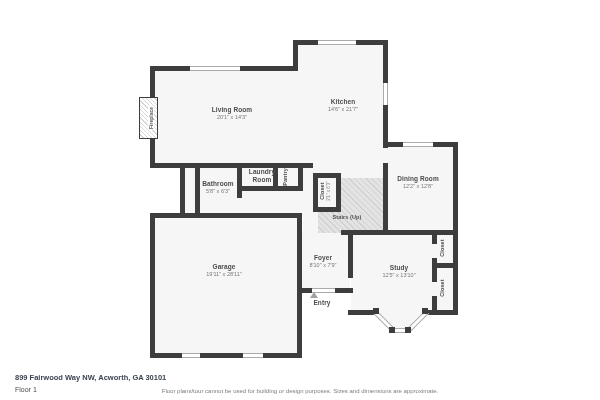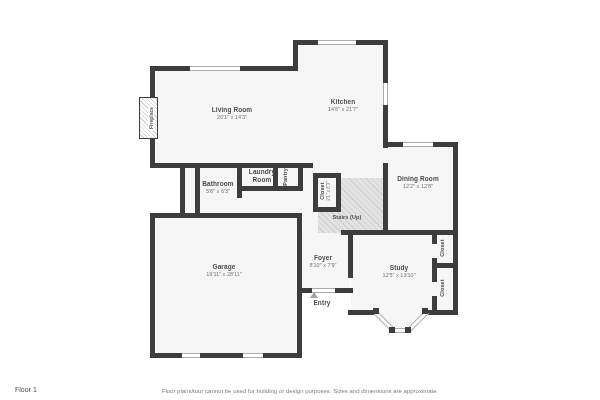--- a/index.html
+++ b/index.html
@@ -185,16 +185,17 @@
     </span>
   </div>
 
   <div class="tri" style="left:310px;top:292px;"></div>
   <div class="lbl" style="left:322px;top:303px;">
     <span class="lbl-in">
       <span class="rname">Entry</span>
     </span>
   </div>
 
+  <div class="addr">899 Fairwood Way NW, Acworth, GA 30101</div>
   <div class="floor">Floor 1</div>
   <div class="disc">Floor plans/tour cannot be used for building or design purposes. Sizes and dimensions are approximate.</div>
 
 </div>
 
 </body></html>

